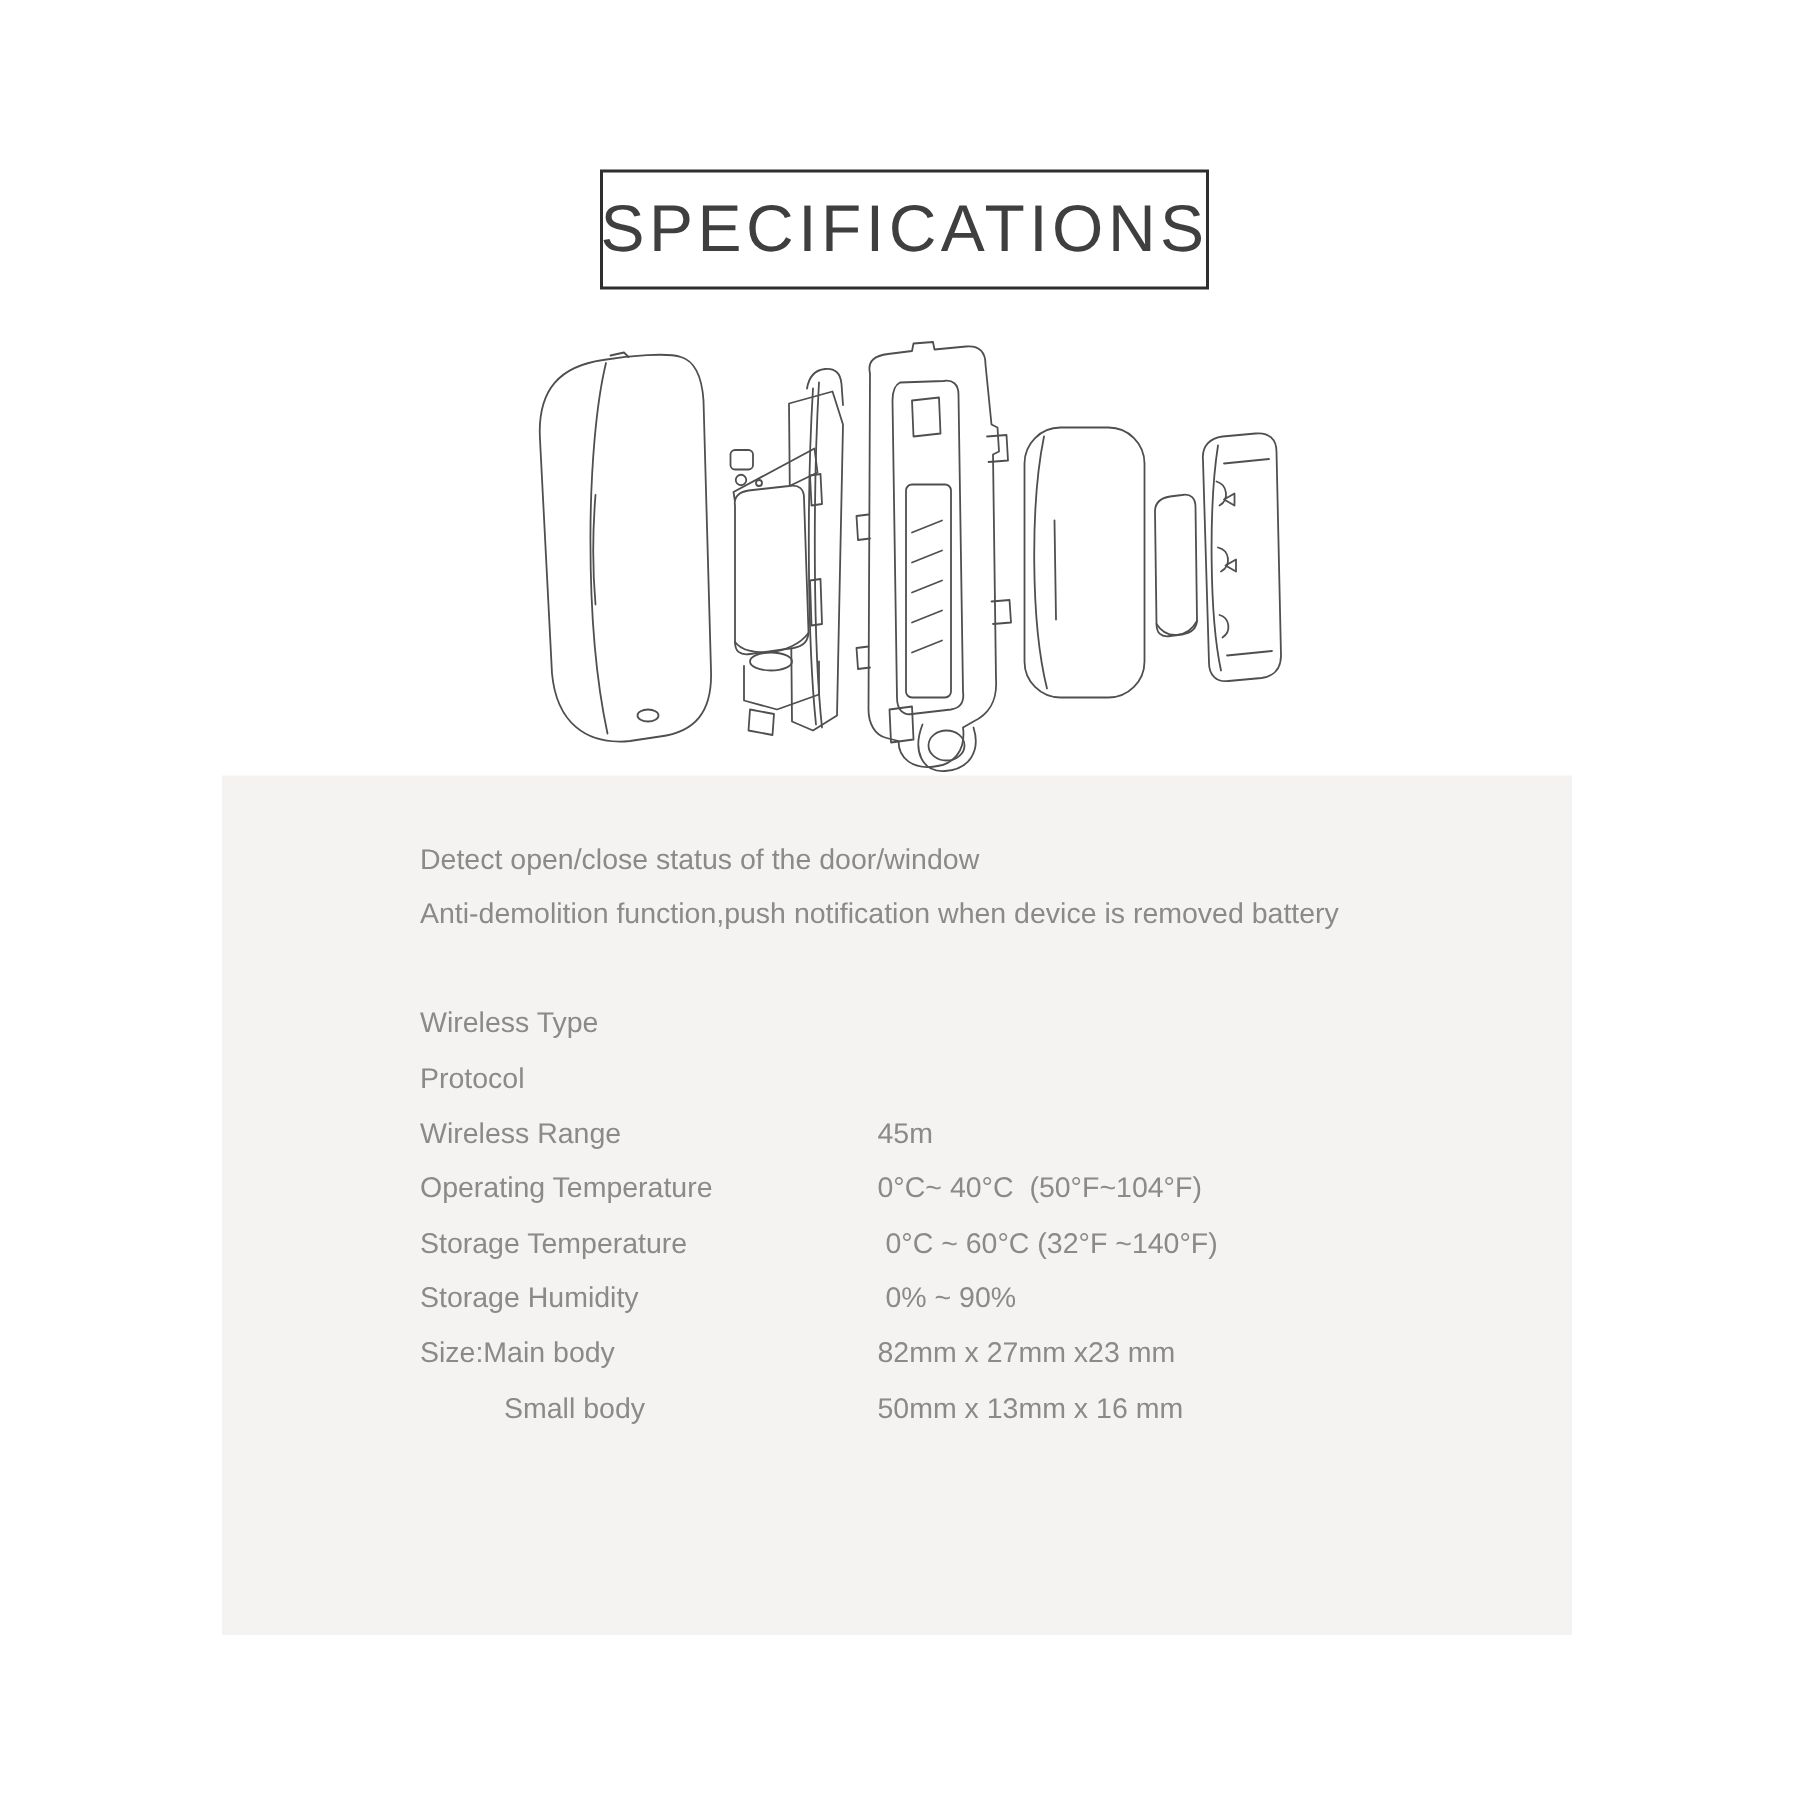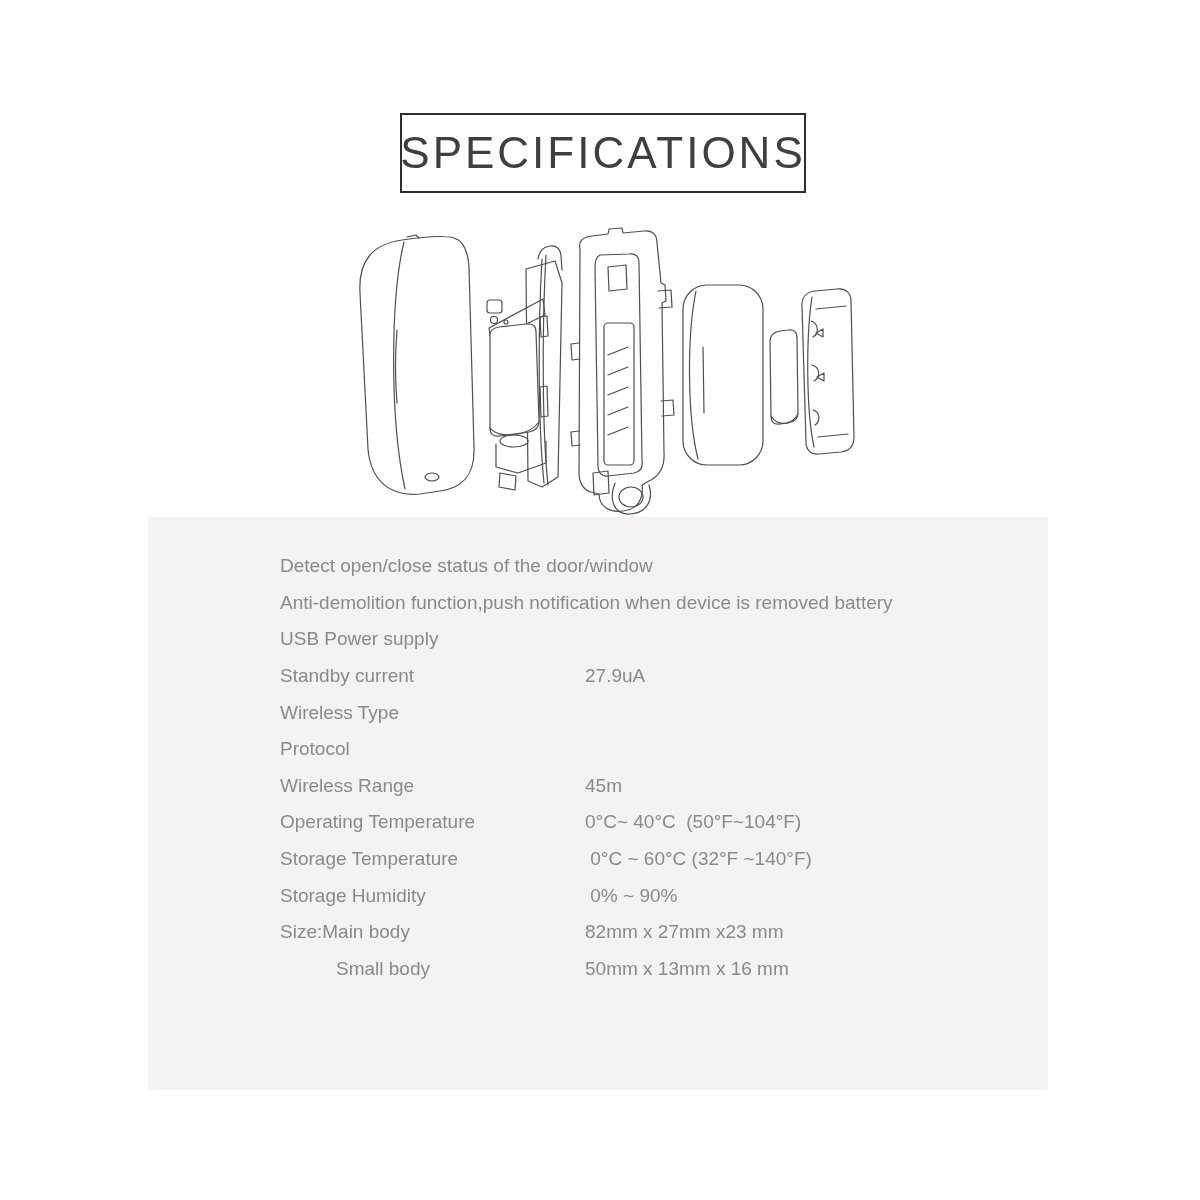--- a/index.html
+++ b/index.html
@@ -34,21 +34,21 @@
   
   .spec-panel{
     position:absolute;left:148px;top:517px;width:900px;height:573px;
     background:#f4f3f1;
   }
   .spec-list{
     position:absolute;left:132px;top:31px;width:720px;
     display:flex;flex-direction:column;
   }
   .spec-row{
-    height:36.6px;display:flex;align-items:center;
+    height:36.6px;display:flex;align-items:flex-end;
     color:#8a8a8a;font-size:19px;
   }
   .spec-label{width:305px;flex:0 0 305px;}
   .spec-label.indent{padding-left:56px;box-sizing:border-box;}
   .spec-value{flex:1;white-space:pre-wrap;}
   .intro-text{white-space:nowrap;}
 </style>
 </head>
 <body>
 
@@ -132,25 +132,20 @@
     <div class="spec-list">
 
       <div class="spec-row">
         <span class="intro-text">Detect open/close status of the door/window</span>
       </div>
       <div class="spec-row">
         <span class="intro-text">Anti-demolition function,push notification when device is removed battery</span>
       </div>
 
       <div class="spec-row">
-        <span class="spec-label">USB Power supply</span>
-      </div>
-      <div class="spec-row">
-        <span class="spec-label">Standby current</span>
-        <span class="spec-value">27.9uA</span>
       </div>
       <div class="spec-row">
         <span class="spec-label">Wireless Type</span>
       </div>
       <div class="spec-row">
         <span class="spec-label">Protocol</span>
       </div>
       <div class="spec-row">
         <span class="spec-label">Wireless Range</span>
         <span class="spec-value">45m</span>

